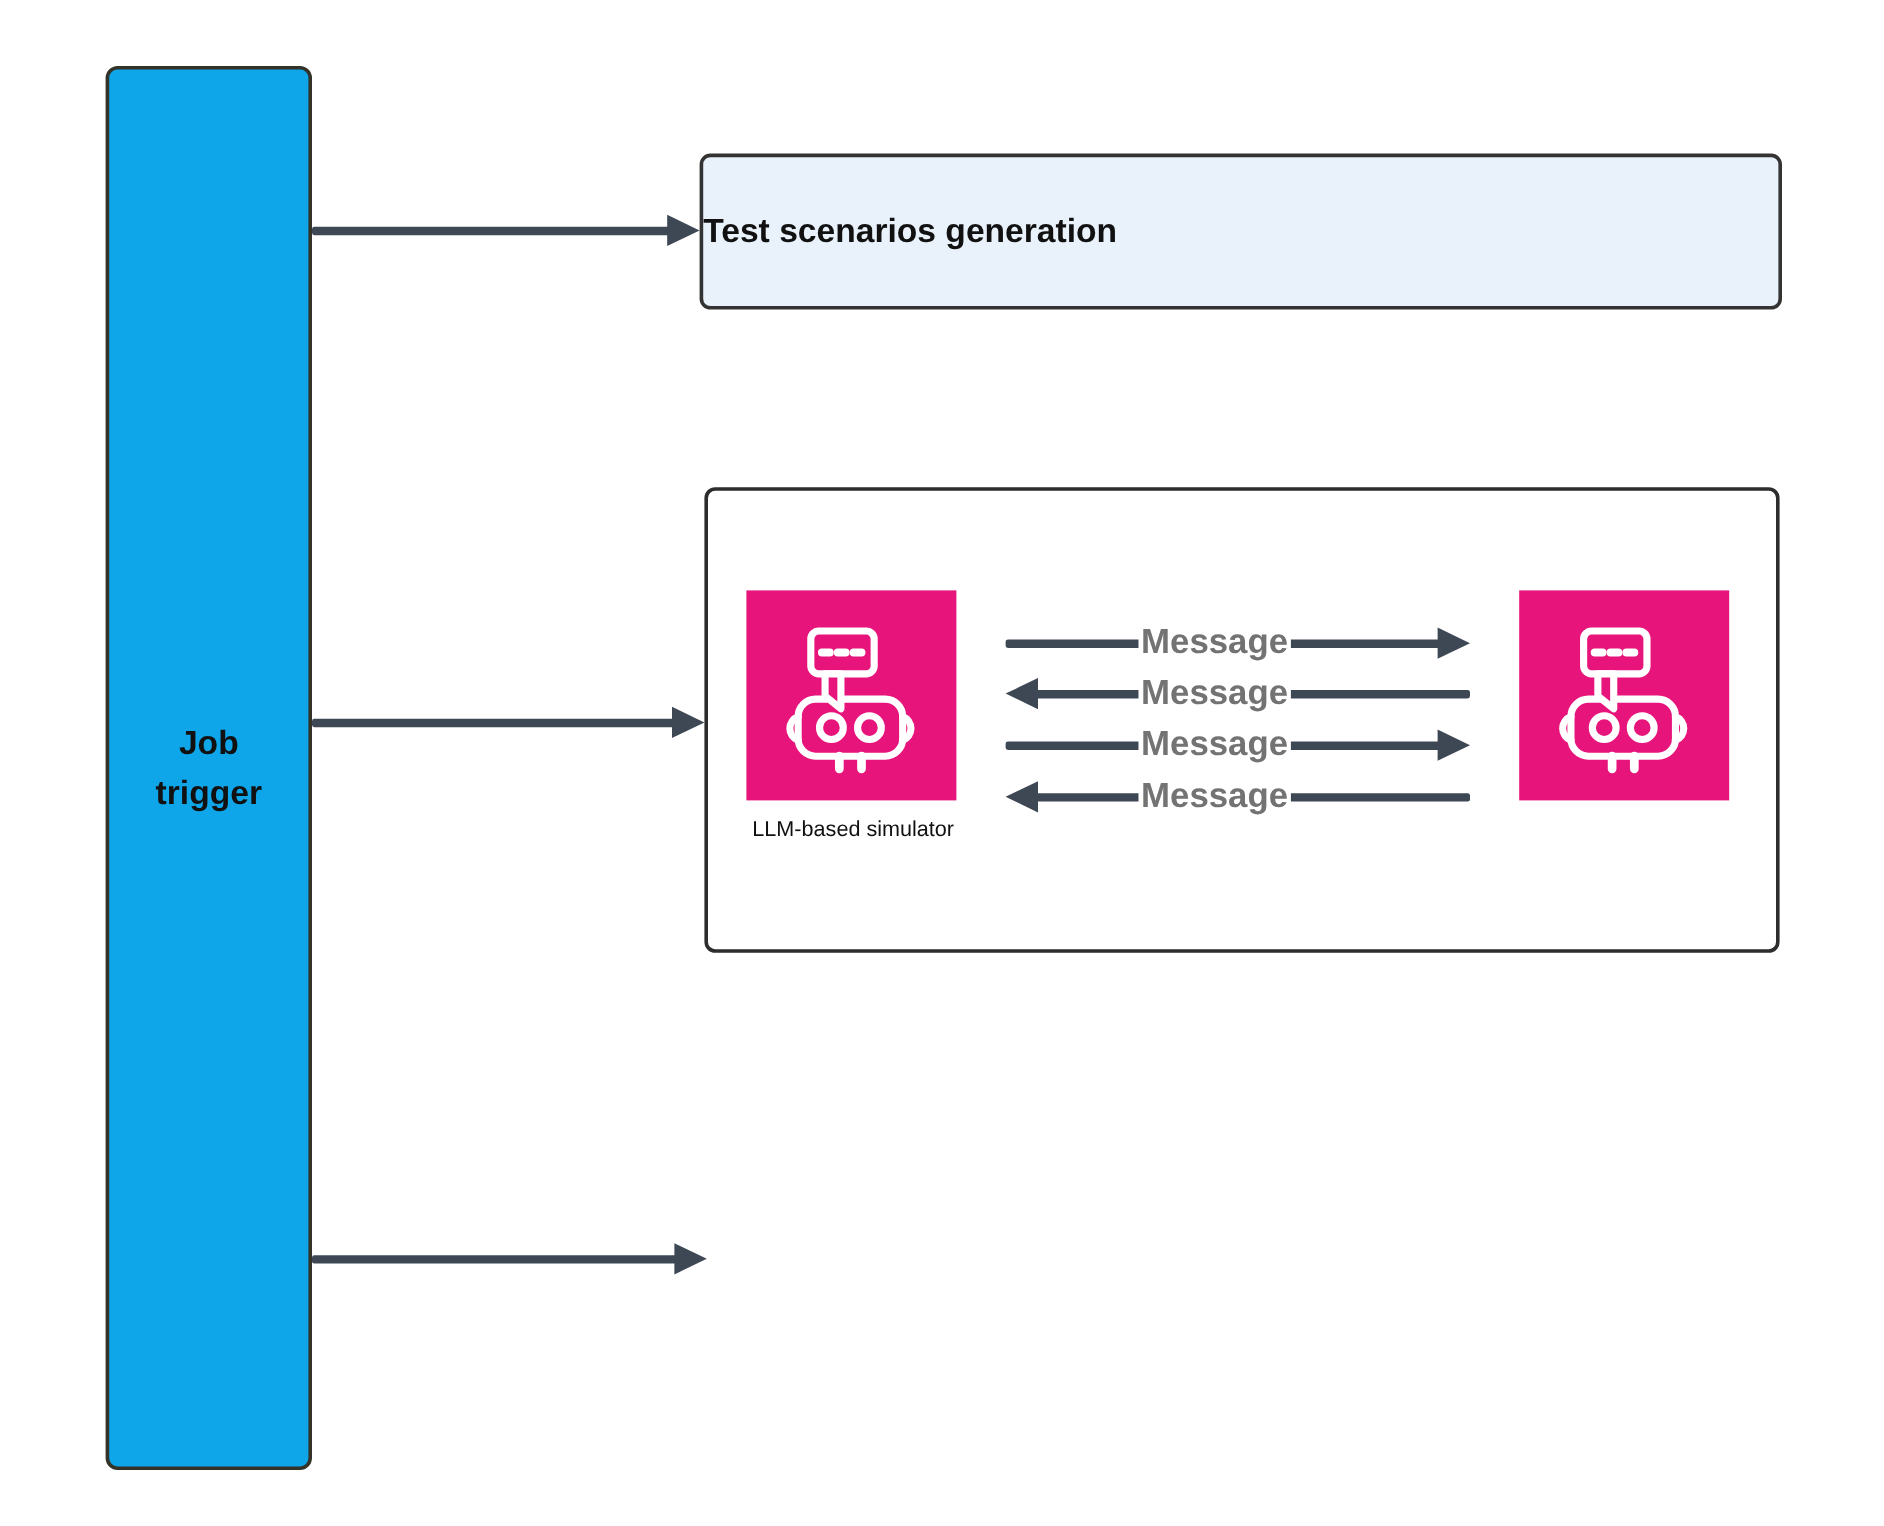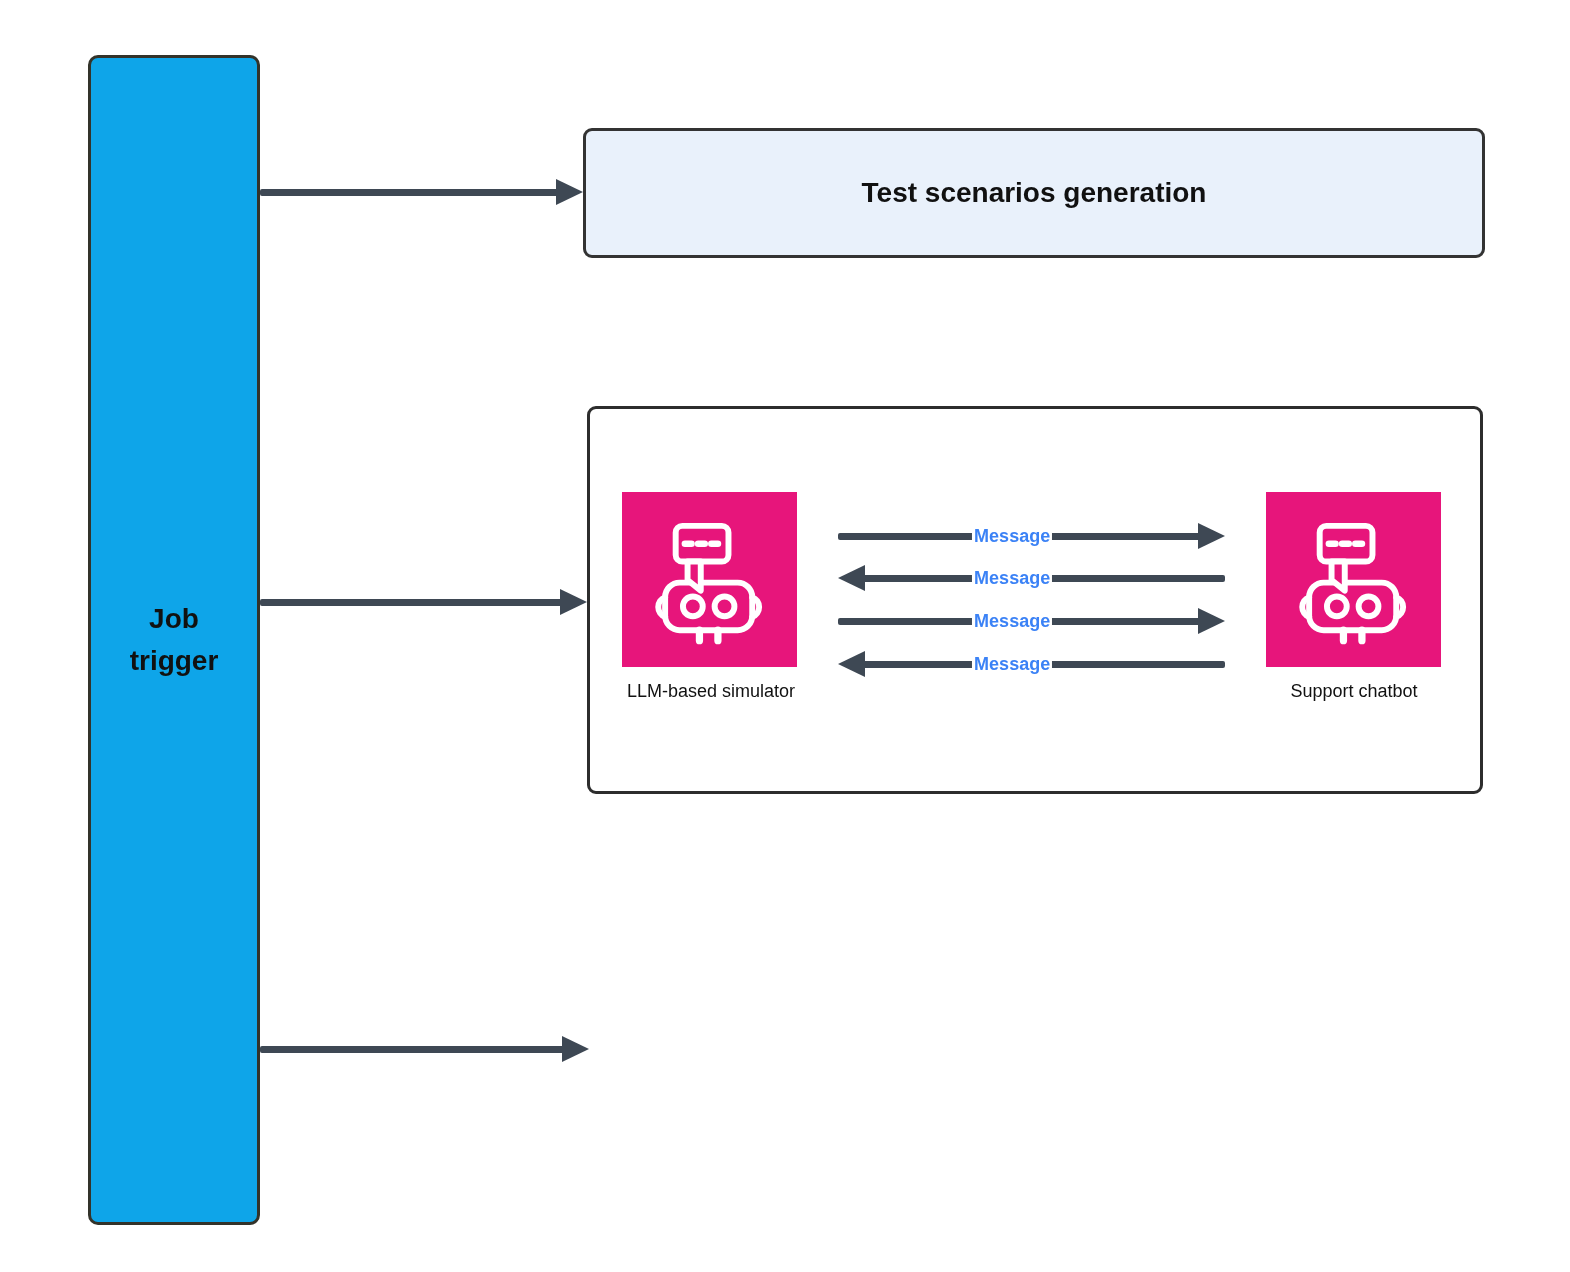--- a/index.html
+++ b/index.html
@@ -35,21 +35,21 @@
     width: 110px; 
   }
 
   
   .node {
     position: absolute;
     border: 3px solid #333333;
     border-radius: 9px;
     display: flex;
     align-items: center;
-    justify-content: center;
+    justify-content: flex-start;
   }
   .node .box-label {
     font-size: 28px;
     font-weight: bold;
     color: #111111;
     text-align: center;
   }
   .node-test {
     left: 583px; top: 128px;
     width: 902px; height: 130px;
@@ -126,23 +126,23 @@
   .msg-3 { top: 607px; }
   .msg-4 { top: 650px; }
   .msg.dir-right .line { left: 0;    right: 24px; }
   .msg.dir-left  .line { left: 24px; right: 0; }
   .msg .msg-label {
     position: absolute;
     left: 45%; top: 14px;
     transform: translate(-50%, -50%);
     background: #ffffff;
     padding: 0 2px;
-    font-size: 18px;
+    font-size: 29px;
     font-weight: bold;
-    color: #3b82f6;
+    color: #737373;
     white-space: nowrap;
   }
 </style>
 </head>
 <body>
 
 <div class="canvas">
 
   <div class="job-box">
     <div class="box-label">Job trigger</div>
@@ -194,21 +194,20 @@
       <rect x="16" y="52" width="66" height="36" rx="11"></rect>
       <path d="M33 36 V50 L43 58 L43 36 Z" fill="#e7157b"></path>
       <circle cx="37" cy="70" r="7.5"></circle>
       <circle cx="61" cy="70" r="7.5"></circle>
       <path d="M16 63 a8 8 0 0 0 0 15"></path>
       <path d="M82 63 a8 8 0 0 1 0 15"></path>
       <line x1="42" y1="88" x2="42" y2="96" stroke-width="5.5"></line>
       <line x1="56" y1="88" x2="56" y2="96" stroke-width="5.5"></line>
     </svg>
   </div>
-  <div class="agent-label label-support">Support chatbot</div>
 
   <div class="arrow msg msg-1 dir-right">
     <div class="line"></div>
     <div class="head to-right"></div>
     <span class="msg-label">Message</span>
   </div>
   <div class="arrow msg msg-2 dir-left">
     <div class="line"></div>
     <div class="head to-left"></div>
     <span class="msg-label">Message</span>

